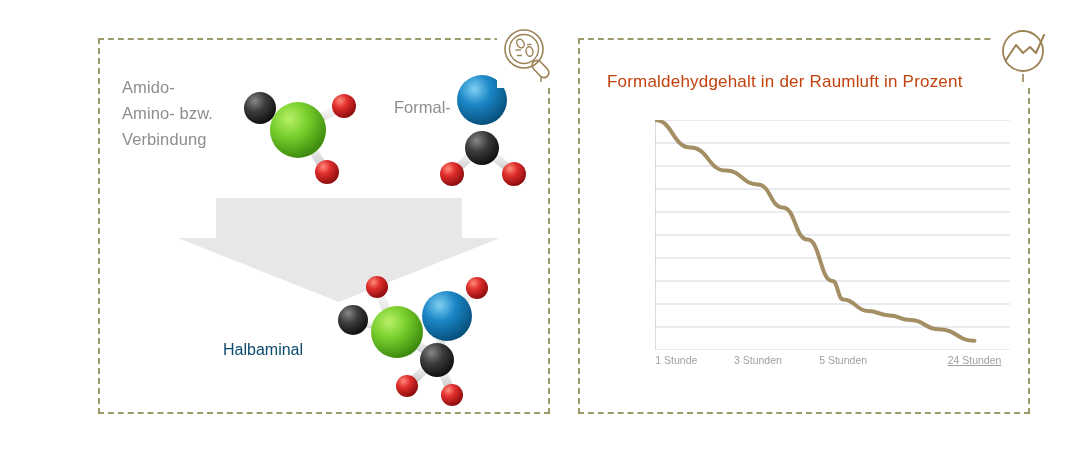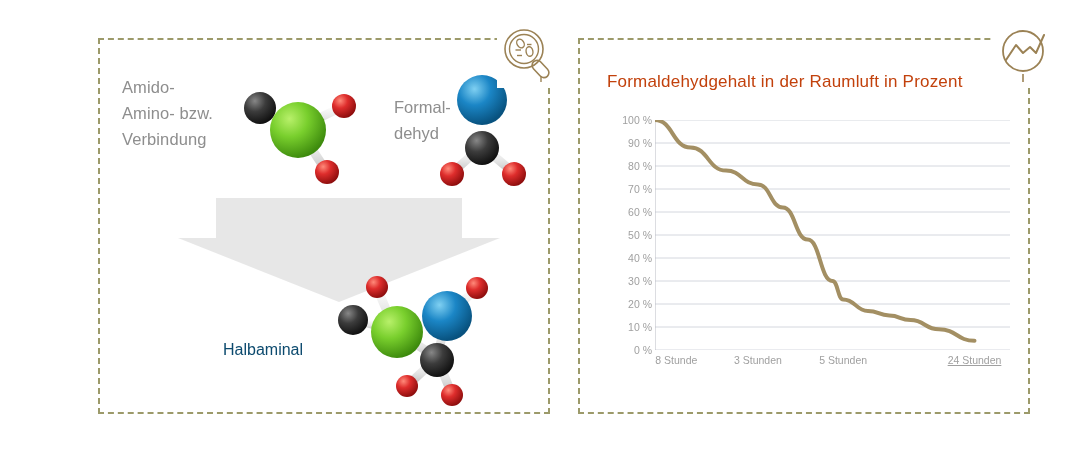--- a/index.html
+++ b/index.html
@@ -150,21 +150,20 @@
 <div id="left-panel" class="panel"></div>
 
 <div id="reaction-label">
   <div>Amido-</div>
   <div>Amino- bzw.</div>
   <div>Verbindung</div>
 </div>
 
 <div id="formaldehyd-label">
   <div>Formal-</div>
-  <div>dehyd</div>
 </div>
 
 <div id="halbaminal-label">Halbaminal</div>
 
 <svg id="mol-amino" class="molecule" viewBox="0 0 140 120">
   <defs>
     <radialGradient id="gGreen" cx="35%" cy="30%" r="72%">
       <stop offset="0%" stop-color="#b8f06a"></stop>
       <stop offset="45%" stop-color="#79cf2d"></stop>
       <stop offset="100%" stop-color="#3d8a0d"></stop>
@@ -249,51 +248,38 @@
     <rect x="34.5" y="33" width="10" height="20" rx="5" transform="rotate(-43 39.5 43)" fill="none" stroke="#9b8255" stroke-width="1.6"></rect>
     <line x1="40" y1="50" x2="40" y2="56" stroke="#9b8255" stroke-width="1.4"></line>
   </svg>
 </div>
 
 <div id="right-panel" class="panel"></div>
 
 <div id="chart-title">Formaldehydgehalt in der Raumluft in Prozent</div>
 
 <div id="chart-area">
-  <div id="y-axis-col">
-      <div class="y-tick" style="top: 0px;">100 %</div>
-      <div class="y-tick" style="top: 23px;">90 %</div>
-      <div class="y-tick" style="top: 46px;">80 %</div>
-      <div class="y-tick" style="top: 69px;">70 %</div>
-      <div class="y-tick" style="top: 92px;">60 %</div>
-      <div class="y-tick" style="top: 115px;">50 %</div>
-      <div class="y-tick" style="top: 138px;">40 %</div>
-      <div class="y-tick" style="top: 161px;">30 %</div>
-      <div class="y-tick" style="top: 184px;">20 %</div>
-      <div class="y-tick" style="top: 207px;">10 %</div>
-      <div class="y-tick" style="top: 230px;">0 %</div>
-    </div>
   <div id="plot">
     <svg width="100%" height="100%" viewBox="0 0 355 230" preserveAspectRatio="none" id="plot-svg">
         <line x1="0" x2="355" y1="0" y2="0" stroke="#c9cdd6" stroke-width="0.8" vector-effect="non-scaling-stroke"></line>
         <line x1="0" x2="355" y1="23" y2="23" stroke="#c9cdd6" stroke-width="0.8" vector-effect="non-scaling-stroke"></line>
         <line x1="0" x2="355" y1="46" y2="46" stroke="#c9cdd6" stroke-width="0.8" vector-effect="non-scaling-stroke"></line>
         <line x1="0" x2="355" y1="69" y2="69" stroke="#c9cdd6" stroke-width="0.8" vector-effect="non-scaling-stroke"></line>
         <line x1="0" x2="355" y1="92" y2="92" stroke="#c9cdd6" stroke-width="0.8" vector-effect="non-scaling-stroke"></line>
         <line x1="0" x2="355" y1="115" y2="115" stroke="#c9cdd6" stroke-width="0.8" vector-effect="non-scaling-stroke"></line>
         <line x1="0" x2="355" y1="138" y2="138" stroke="#c9cdd6" stroke-width="0.8" vector-effect="non-scaling-stroke"></line>
         <line x1="0" x2="355" y1="161" y2="161" stroke="#c9cdd6" stroke-width="0.8" vector-effect="non-scaling-stroke"></line>
         <line x1="0" x2="355" y1="184" y2="184" stroke="#c9cdd6" stroke-width="0.8" vector-effect="non-scaling-stroke"></line>
         <line x1="0" x2="355" y1="207" y2="207" stroke="#c9cdd6" stroke-width="0.8" vector-effect="non-scaling-stroke"></line>
         <line x1="0" x2="355" y1="230" y2="230" stroke="#c9cdd6" stroke-width="0.8" vector-effect="non-scaling-stroke"></line>
         <line x1="0" x2="0" y1="0" y2="230" stroke="#b9bcc4" stroke-width="1" vector-effect="non-scaling-stroke"></line>
         <path d="M 0 0 C 17.75 0, 17.75 27.599999999999994, 35.5 27.599999999999994 C 53.25 27.599999999999994, 53.25 50.599999999999994, 71 50.599999999999994 C 86.975 50.599999999999994, 86.975 64.4, 102.94999999999999 64.4 C 115.375 64.4, 115.375 87.4, 127.8 87.4 C 140.225 87.4, 140.225 119.60000000000001, 152.65 119.60000000000001 C 165.075 119.60000000000001, 165.075 161, 177.5 161 C 182.825 161, 182.825 179.4, 188.15 179.4 C 200.575 179.4, 200.575 190.9, 213 190.9 C 223.65 190.9, 223.65 195.5, 234.3 195.5 C 244.95 195.5, 244.95 200.1, 255.6 200.1 C 269.8 200.1, 269.8 209.3, 284 209.3 C 301.75 209.3, 301.75 220.8, 319.5 220.8" fill="none" stroke="#a38f63" stroke-width="4" vector-effect="non-scaling-stroke" stroke-linecap="round" stroke-linejoin="round"></path>
       </svg>
   </div>
-<div class="x-tick" style="left: 76.3px;">8 Stunde</div>
+<div class="x-tick" style="left: 76.3px;">1 Stunde</div>
     <div class="x-tick" style="left: 157.95px;">3 Stunden</div>
     <div class="x-tick" style="left: 243.15px;">5 Stunden</div>
     <div class="x-tick" style="left: 374.5px; text-decoration: underline;">24 Stunden</div>
   </div>
 
 <div id="chartline-icon-wrap" class="corner-icon">
   <svg width="54" height="58" viewBox="0 0 54 58">
     <circle cx="25" cy="25" r="20" fill="none" stroke="#9b8255" stroke-width="1.8"></circle>
     <polyline points="8,34 18,19 25,27 32,21 38,27 46,9" fill="none" stroke="#9b8255" stroke-width="2" stroke-linecap="round" stroke-linejoin="round"></polyline>
     <line x1="25" y1="48" x2="25" y2="56" stroke="#9b8255" stroke-width="1.6"></line>

